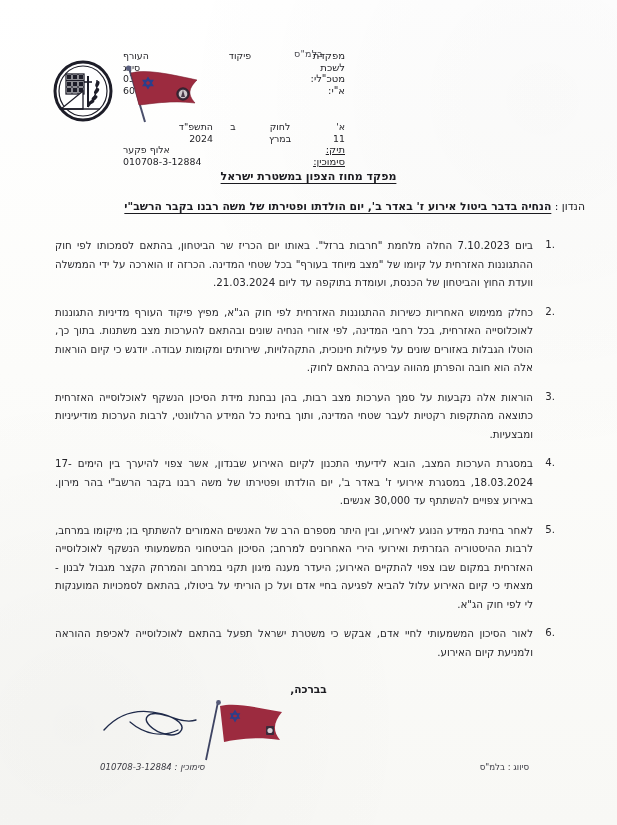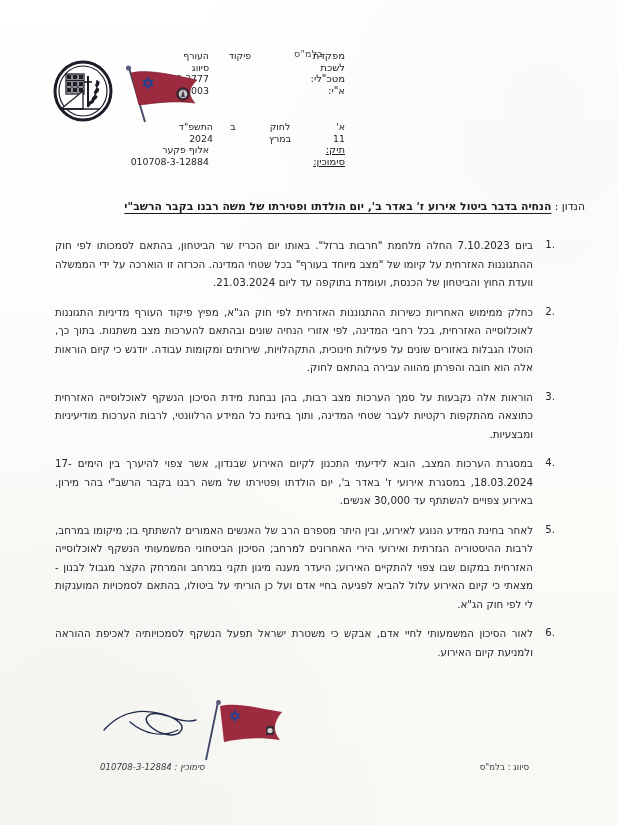--- a/index.html
+++ b/index.html
@@ -61,21 +61,21 @@
     font-size: 10px;
   }
   .lh-label.u { text-decoration: underline; margin-top: 48px; }
   .lh-mid {
     width: 62px;
     flex: none;
     text-align: center;
   }
   .lh-val {
     flex: 1;
-    text-align: right;
+    text-align: left;
     direction: ltr;
     unicode-bidi: plaintext;
   }
   .lh-val.rtl { direction: rtl; }
   .lh-date {
     display: flex;
     justify-content: flex-start;
     white-space: nowrap;
     height: 11.6px;
     margin-top: 1px;
@@ -348,20 +348,23 @@
         <path d="M31 14 L35.5 21.5 L26.5 21.5 Z"></path>
         <path d="M31 24 L26.5 16.5 L35.5 16.5 Z"></path>
       </g>
 
       <circle cx="66" cy="30" r="6.2" fill="#3b2b3a" stroke="#241a24" stroke-width="0.8"></circle>
       <circle cx="66" cy="30" r="4.3" fill="#cfc9cc"></circle>
       <path d="M64 33 L66 26 L68 33 Z" fill="#4a3a49"></path>
     </svg>
   </div>
 
+  <div class="addressee">
+    <span>מפקד מחוז הצפון במשטרת ישראל</span>
+  </div>
 
   <div class="subject">
     <span class="subj-label">הנדון :</span>
     <span class="subj-text">הנחיה בדבר ביטול אירוע ז' באדר ב', יום הולדתו ופטירתו של משה רבנו בקבר הרשב"י</span>
   </div>
 
   <div class="body">
     <div class="para">
       <span class="para-num">1.</span>
       <span class="para-text">ביום 7.10.2023 החלה מלחמת "חרבות ברזל". באותו יום הכריז שר הביטחון, בהתאם לסמכותו לפי חוק ההתגוננות האזרחית על קיומו של "מצב מיוחד בעורף" בכל שטחי המדינה. הכרזה זו הוארכה על ידי הממשלה וועדת החוץ והביטחון של הכנסת, ועומדת בתוקפה עד ליום 21.03.2024.</span>
@@ -377,24 +380,25 @@
     <div class="para">
       <span class="para-num">4.</span>
       <span class="para-text">במסגרת הערכות המצב, הובא לידיעתי התכנון לקיום האירוע שבנדון, אשר צפוי להיערך בין הימים 17-18.03.2024, במסגרת אירועי ז' באדר ב', יום הולדתו ופטירתו של משה רבנו בקבר הרשב"י בהר מירון. באירוע צפויים להשתתף עד 30,000 אנשים.</span>
     </div>
     <div class="para">
       <span class="para-num">5.</span>
       <span class="para-text">לאחר בחינת המידע הנוגע לאירוע, ובין היתר מספרם הרב של האנשים האמורים להשתתף בו; מיקומו במרחב, לרבות ההיסטוריה הגזרתית ואירועי הירי האחרונים למרחב; הסיכון הביטחוני המשמעותי הנשקף לאוכלוסייה האזרחית במקום שבו צפוי להתקיים האירוע; היעדר מענה מיגון תקני במרחב והמרחק הקצר מגבול לבנון - מצאתי כי קיום האירוע עלול להביא לפגיעה בחיי אדם ועל כן הוריתי על ביטולו, בהתאם לסמכויות המוענקות לי לפי חוק הג"א.</span>
     </div>
     <div class="para">
       <span class="para-num">6.</span>
-      <span class="para-text">לאור הסיכון המשמעותי לחיי אדם, אבקש כי משטרת ישראל תפעל הנשקף לסמכויותיה לאכיפת ההוראה ולמניעת קיום האירוע.</span>
-    </div>
-  </div>
-
+      <span class="para-text">לאור הסיכון המשמעותי לחיי אדם, אבקש כי משטרת ישראל תפעל בהתאם לאוכלוסייה לאכיפת ההוראה ולמניעת קיום האירוע.</span>
+    </div>
+  </div>
+
+  <div class="closing">בברכה,</div>
 
   <div class="sig-block">
     <svg class="sig-flag" viewBox="0 0 86 62">
       <line x1="18" y1="2" x2="6" y2="60" stroke="#3e4463" stroke-width="1.8"></line>
       <circle cx="18.5" cy="2.5" r="2.4" fill="#555a78"></circle>
       <path d="M20 6 C36 2 58 8 82 12 C74 22 72 30 80 40 C54 36 34 40 24 42 Z" fill="#9c2b3f"></path>
       <g fill="none" stroke="#2b3f8c" stroke-width="1.5">
         <path d="M35 11 L39 18 L31 18 Z"></path>
         <path d="M35 21 L31 14 L39 14 Z"></path>
       </g>

